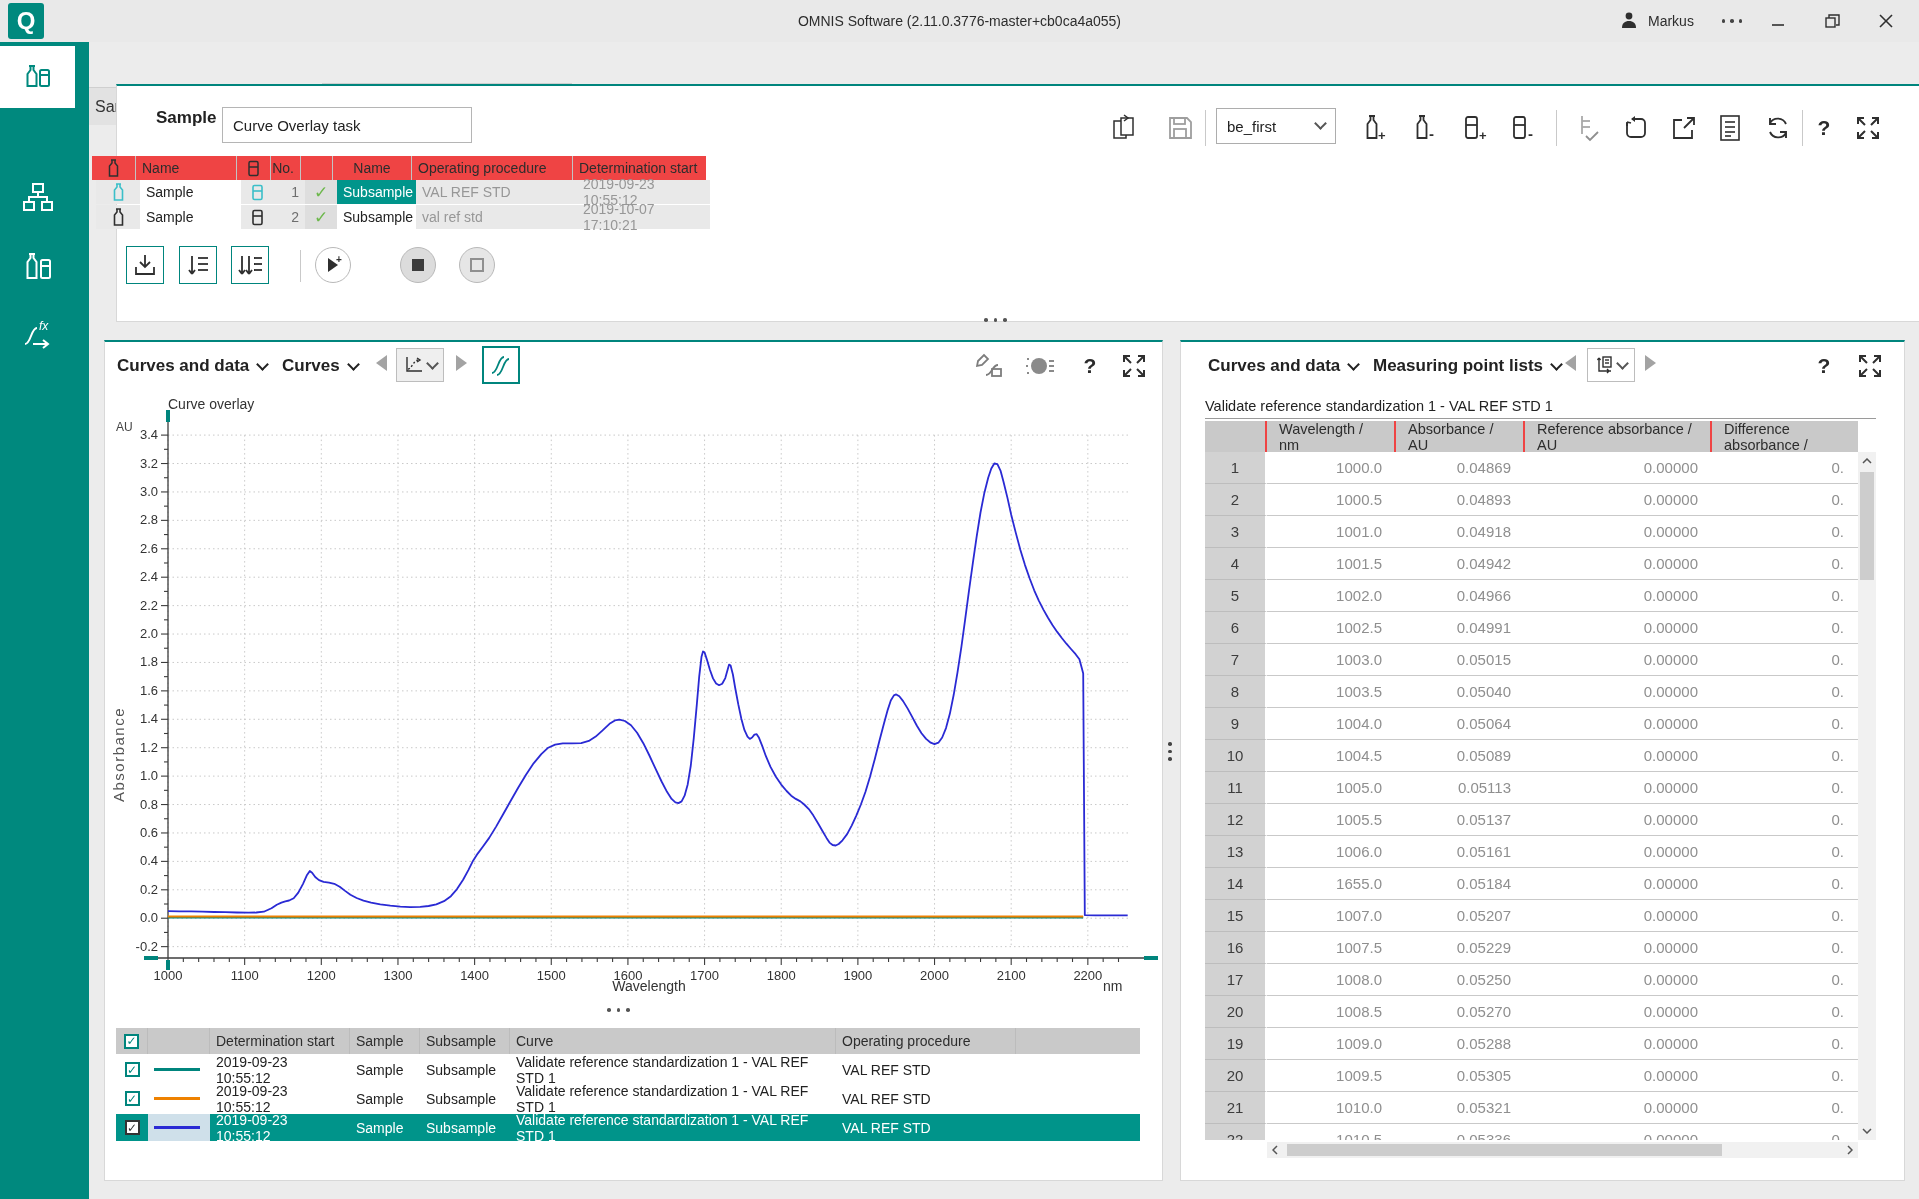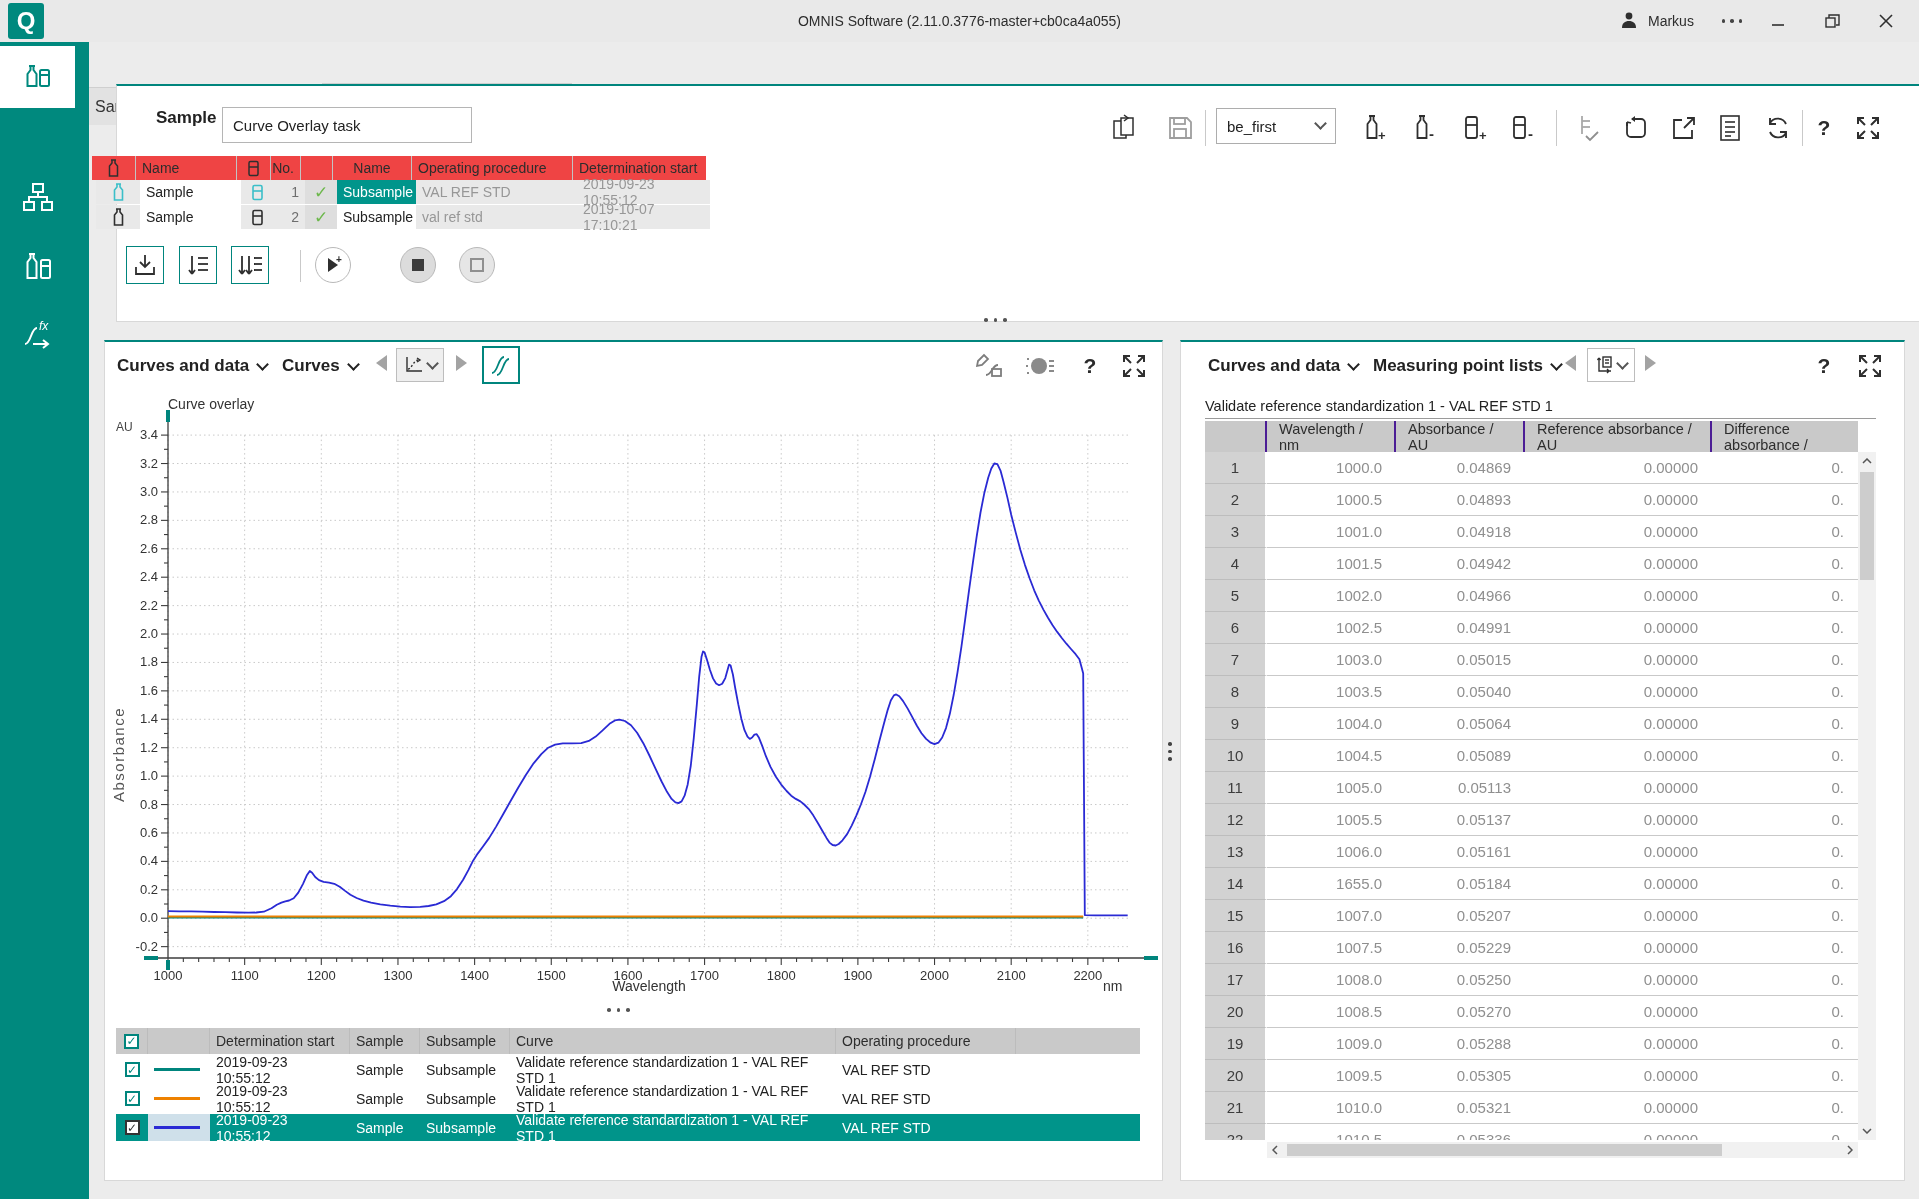--- a/index.html
+++ b/index.html
@@ -86,21 +86,21 @@
   .crow.sel .c{color:#fff;}
   .crow.sel .swatchcell{background:#cfe0ea;}
   .cbox{width:15px;height:15px;box-sizing:border-box;border:2px solid #00857d;background:#fff;display:flex;align-items:center;justify-content:center;
         font-size:12px;color:#00857d;font-weight:bold;}
   .crow.sel .cbox{border-color:#333;color:#333;}
   .swatch{width:46px;height:3px;}
   
   #mpl-title{position:absolute;left:1205px;top:398px;font-size:14.5px;color:#222;width:671px;border-bottom:1px solid #9a9a9a;padding-bottom:4px;}
   .mgrid{display:grid;grid-template-columns:62px 129px 129px 187px 146px;}
   #mpl-header{position:absolute;left:1205px;top:421px;background:#c9c9c9;}
-  #mpl-header .hc{height:31px;display:flex;align-items:center;font-size:14.5px;color:#2d2d2d;border-right:2px solid #4c1d95;padding:0 12px;box-sizing:border-box;}
+  #mpl-header .hc{height:31px;display:flex;align-items:center;font-size:14.5px;color:#2d2d2d;border-right:2px solid #ef4444;padding:0 12px;box-sizing:border-box;}
   #mpl-rows{position:absolute;left:1205px;top:452px;height:688px;overflow:hidden;}
   .mrow .c{height:32px;display:flex;align-items:center;box-sizing:border-box;font-size:15px;}
   .mrow .num{background:#d2d2d2;color:#3d3d3d;justify-content:center;border-right:2px solid #fff;border-bottom:1px solid #bdbdbd;}
   .mrow .val{background:#fff;color:#8f8f8f;justify-content:flex-end;padding-right:14px;border-bottom:1px solid #c9c9c9;}
   
   .sb{position:absolute;background:#f1f1f1;}
   .sb .thumb{position:absolute;background:#cdcdcd;}
   .sb .ar{position:absolute;color:#555;font-size:12px;line-height:1;display:flex;align-items:center;justify-content:center;}
   .splitter{position:absolute;display:flex;gap:6px;}
   .splitter i{width:3.5px;height:3.5px;border-radius:50%;background:#555;display:block;}

